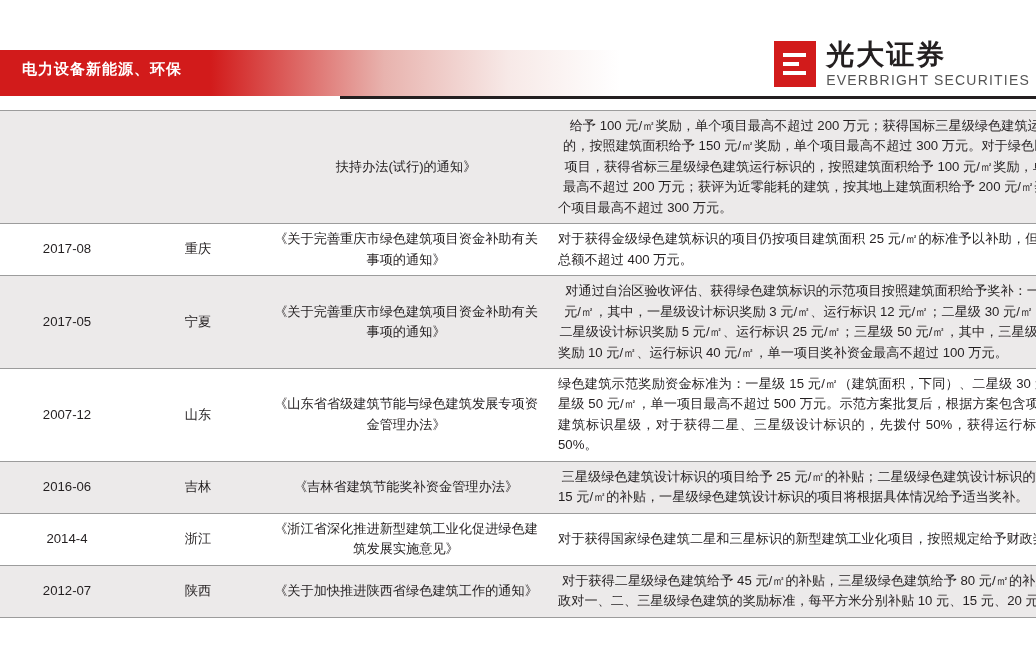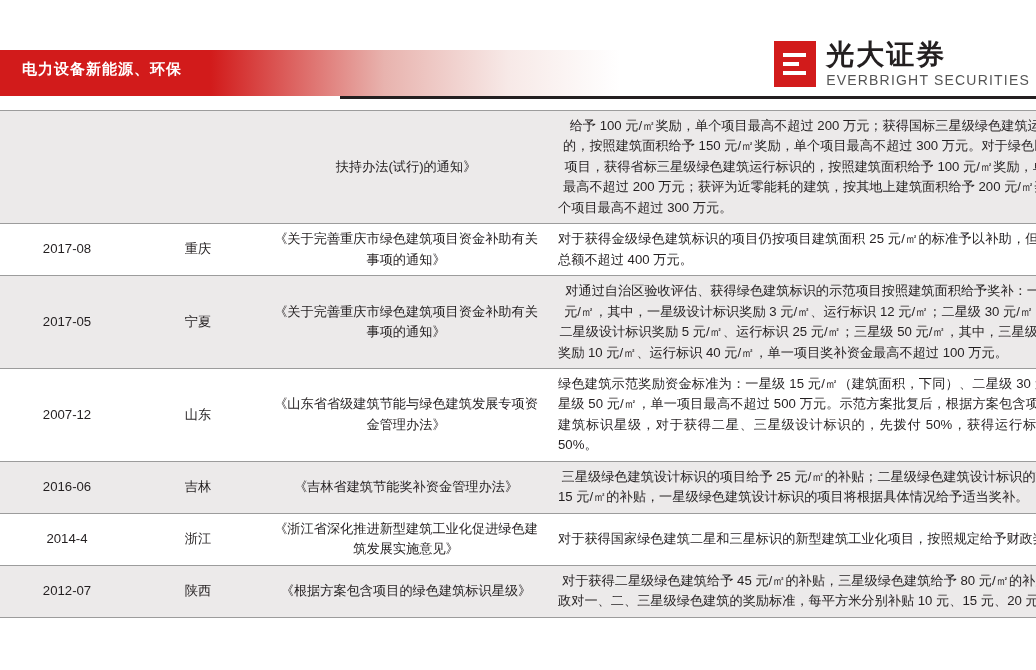--- a/index.html
+++ b/index.html
@@ -195,21 +195,21 @@
         </tr>
         <tr class="plain">
           <td class="col-date">2014-4</td>
           <td class="col-region">浙江</td>
           <td class="col-policy">《浙江省深化推进新型建筑工业化促进绿色建筑发展实施意见》</td>
           <td class="col-detail">对于获得国家绿色建筑二星和三星标识的新型建筑工业化项目，按照规定给予财政奖励。</td>
         </tr>
         <tr class="shaded">
           <td class="col-date">2012-07</td>
           <td class="col-region">陕西</td>
-          <td class="col-policy">《根据方案包含项目的绿色建筑标识星级》</td>
+          <td class="col-policy">《关于加快推进陕西省绿色建筑工作的通知》</td>
           <td class="col-detail">对于获得二星级绿色建筑给予 45 元/㎡的补贴，三星级绿色建筑给予 80 元/㎡的补贴。省财政对一、二、三星级绿色建筑的奖励标准，每平方米分别补贴 10 元、15 元、20 元。</td>
         </tr>
       </tbody>
     </table>
   </div>
 
 
 </div>
 
 </body></html>

